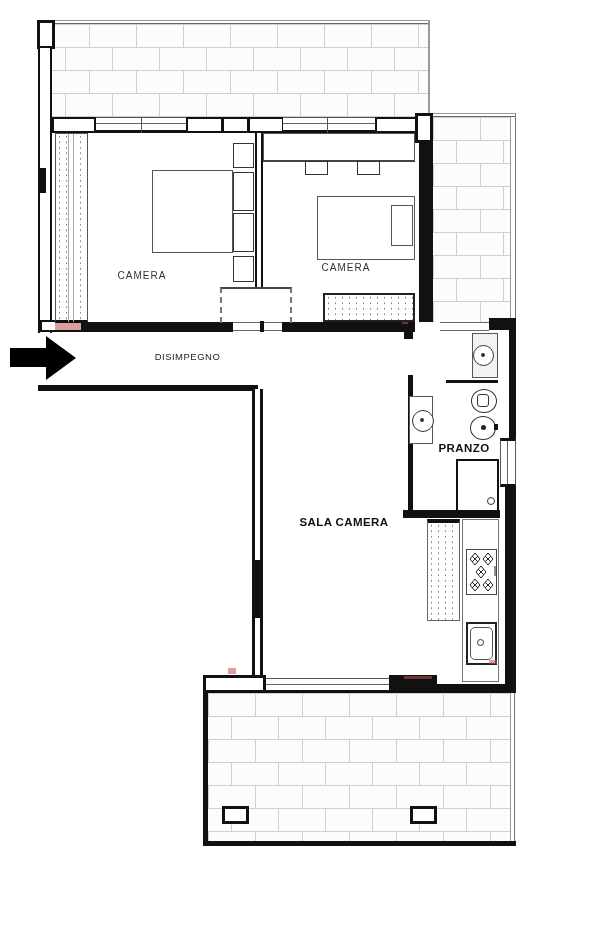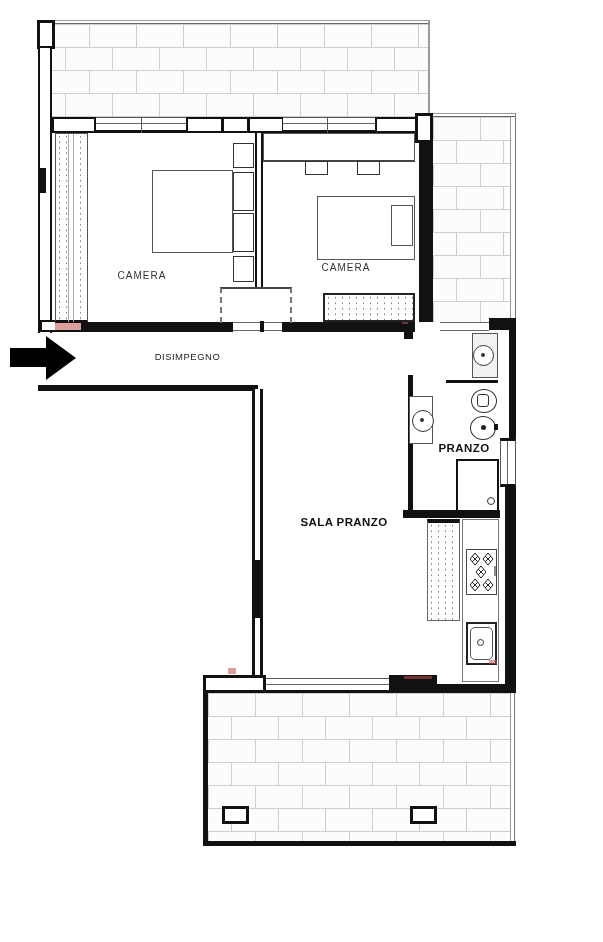--- a/index.html
+++ b/index.html
@@ -143,21 +143,21 @@
       <path d="M22 30 L27 36 L22 42 L17 36 Z M19 33 L25 39 M25 33 L19 39"></path>
       <path d="M28 18 h2 M28 20 h2 M28 22 h2 M28 24 h2 M28 26 h2"></path>
     </g>
   </svg>
 
   <div class="abs" style="left:466px;top:622px;width:31px;height:43px;border:2px solid #222;background:#fff;"></div>
   <div class="abs" style="left:470px;top:627px;width:23px;height:33px;border:1px solid #555;border-radius:5px;background:#fff;"></div>
   <div class="abs" style="left:477px;top:639px;width:7px;height:7px;border:1px solid #333;border-radius:50%;background:#fff;"></div>
   <div class="abs redmark" style="left:489px;top:660px;width:8px;height:4px;"></div>
 
-  <div class="abs room-label bold" style="left:278px;top:516px;width:132px;height:15px;">SALA PRANZO</div>
+  <div class="abs room-label bold" style="left:278px;top:516px;width:132px;height:15px;">SALA CAMERA</div>
 
   <div class="abs pillar" style="left:203px;top:675px;width:63px;height:18px;"></div>
   <div class="abs redmark" style="left:228px;top:668px;width:8px;height:6px;"></div>
   <div class="abs win-h" style="left:266px;top:678px;width:62px;height:15px;"></div>
   <div class="abs win-h" style="left:328px;top:678px;width:61px;height:15px;"></div>
   <div class="abs wall" style="left:389px;top:675px;width:48px;height:18px;"></div>
   <div class="abs redmark" style="left:404px;top:676px;width:28px;height:3px;"></div>
   <div class="abs wall" style="left:437px;top:684px;width:79px;height:9px;"></div>
 
   <div class="abs wall" style="left:203px;top:693px;width:5px;height:153px;"></div>

